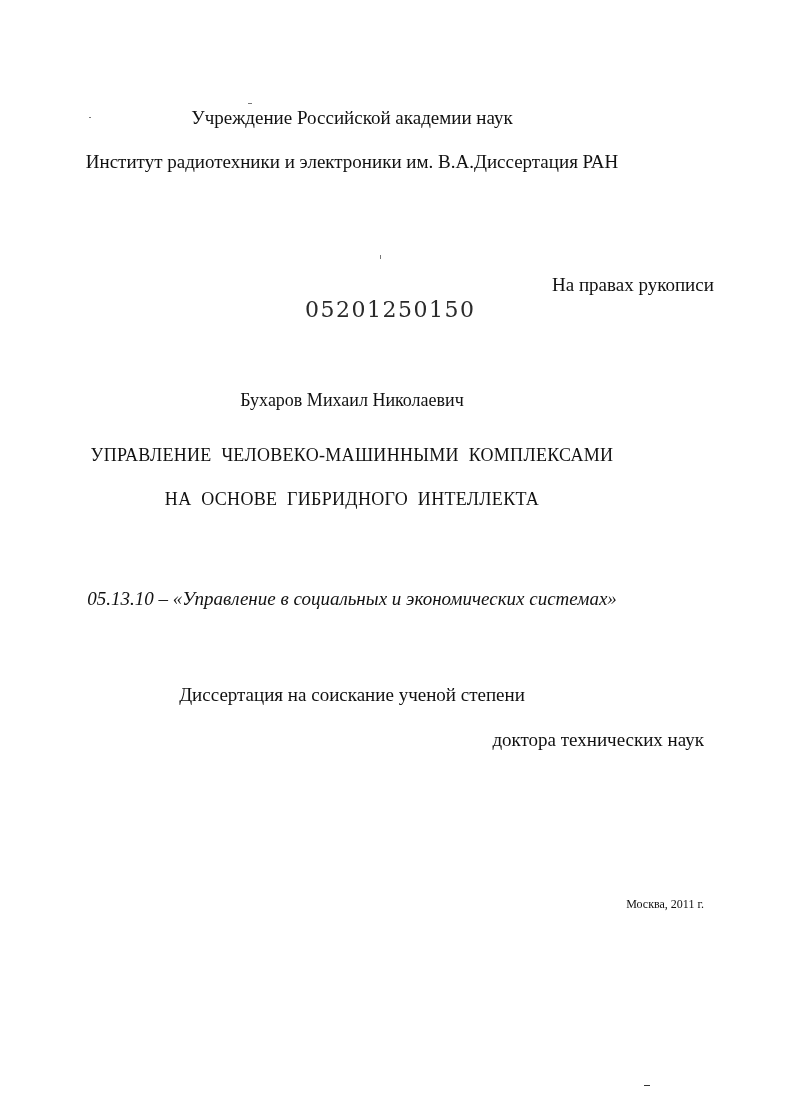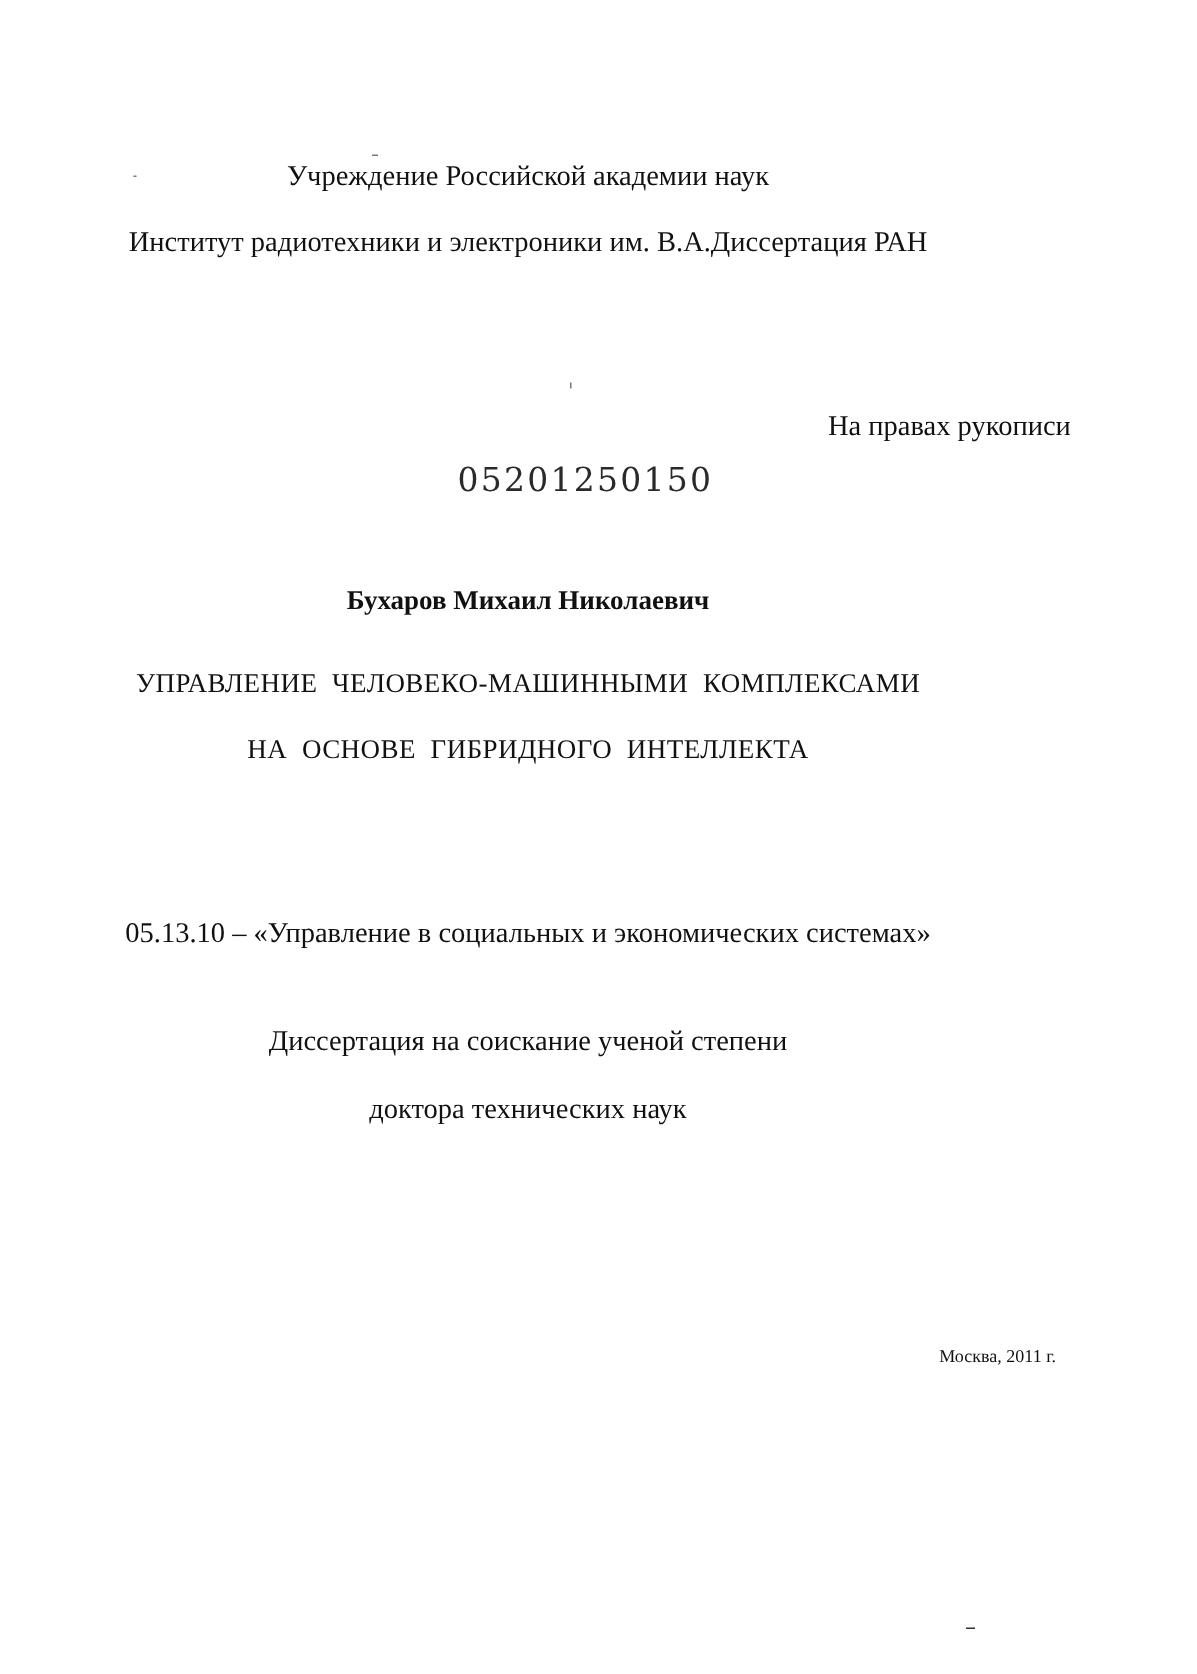--- a/index.html
+++ b/index.html
@@ -4,42 +4,42 @@
   <style>
     html, body { margin: 0; padding: 0; background: #ffffff; }
     body {
       width: 798px; height: 1116px; position: relative; overflow: hidden;
       font-family: "Liberation Serif", "DejaVu Serif", serif;
       color: #111111;
     }
     .line { position: absolute; white-space: nowrap; }
     .center { left: 0; width: 704px; text-align: center; }
     .reg { font-size: 19px; }
-    .bold { font-weight: bold; font-size: 18px; }
+    .bold { font-weight: normal; font-size: 18px; }
     .title { font-weight: normal; font-size: 18px; letter-spacing: 0.3px; word-spacing: 5px; }
     .stamp {
-      position: absolute; left: 305px; top: 308px;
+      position: absolute; left: 305px; top: 297px;
       font-family: "DejaVu Serif", "Liberation Serif", serif;
       font-size: 22px; letter-spacing: 1.5px; color: #2a2a2a;
     }
     .speck { position: absolute; background: #777; }
   </style>
 </head>
 <body>
 
 <div>
   <div class="line center reg" style="top:107px;">Учреждение Российской академии наук</div>
   <div class="line center reg" style="top:151px;">Институт радиотехники и электроники им. В.А.Диссертация РАН</div>
   <div class="line reg" style="top:238px; left:552px;margin-top:36px;">На правах рукописи</div>
   <div class="stamp">05201250150</div>
   <div class="line center bold" style="top:390px;">Бухаров Михаил Николаевич</div>
   <div class="line center title" style="top:445px;">УПРАВЛЕНИЕ ЧЕЛОВЕКО-МАШИННЫМИ КОМПЛЕКСАМИ</div>
   <div class="line center title" style="top:489px;">НА ОСНОВЕ ГИБРИДНОГО ИНТЕЛЛЕКТА</div>
-  <div class="line center reg" style="top:612px;">05.13.10 – «Управление в социальных и экономических системах»</div>
+  <div class="line center reg" style="top:588px;font-style:italic;">05.13.10 – «Управление в социальных и экономических системах»</div>
   <div class="line center reg" style="top:684px;font-family:Liberation Serif, serif;">Диссертация на соискание ученой степени</div>
-  <div class="line center reg" style="top:729px;">доктора технических наук</div>
+  <div class="line center reg" style="top:729px;text-align:right;">доктора технических наук</div>
   <div class="line center reg" style="top:897px; font-size:12px;text-align:right;">Москва, 2011 г.</div>
 
   <div class="speck" style="left:248px; top:103px; width:4px; height:1px;"></div>
   <div class="speck" style="left:89px; top:117px; width:2px; height:1px;"></div>
   <div class="speck" style="left:380px; top:255px; width:1px; height:4px;"></div>
   <div class="speck" style="left:644px; top:1085px; width:6px; height:1px; background:#333;"></div>
 </div>
 
 </body></html>

